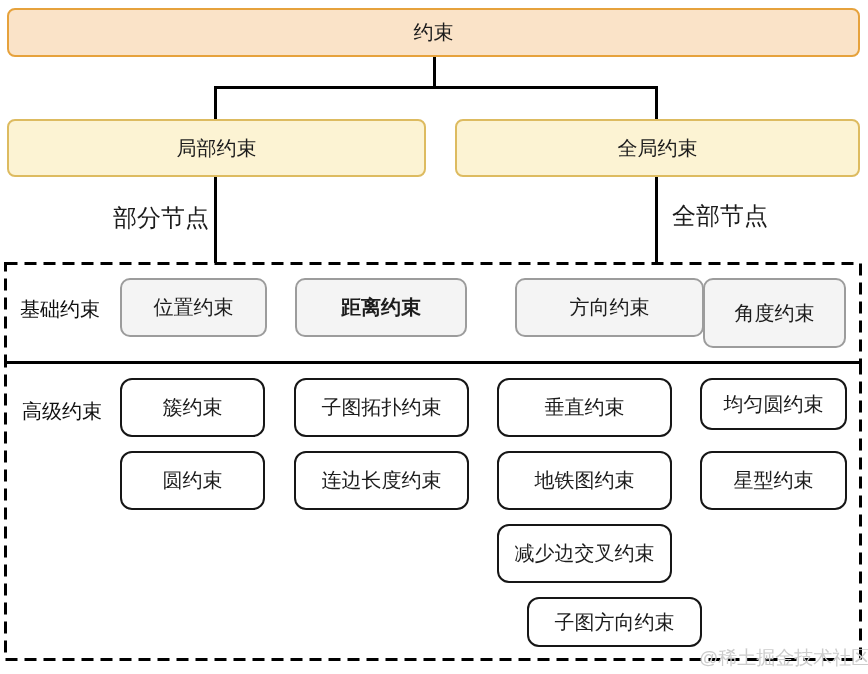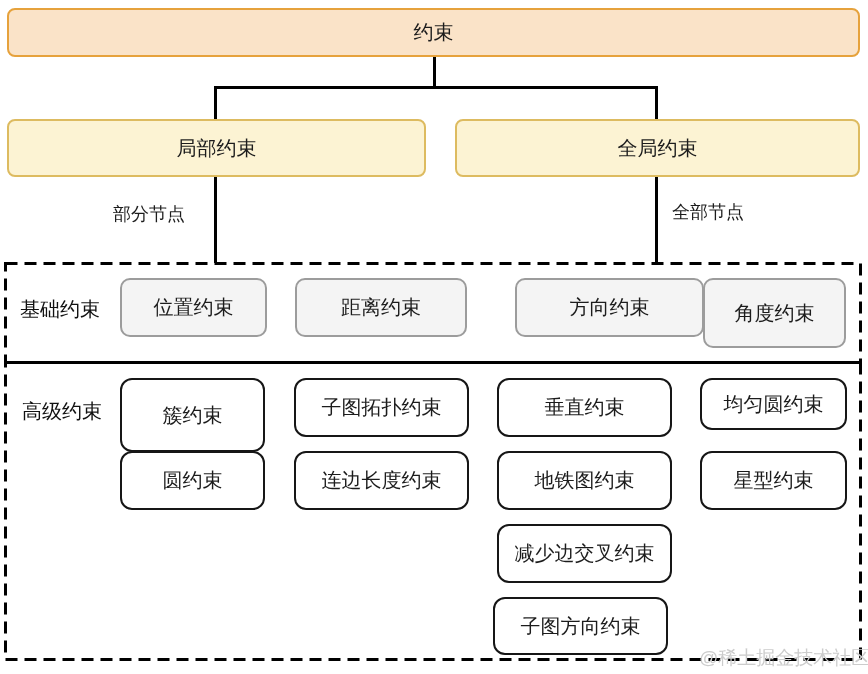--- a/index.html
+++ b/index.html
@@ -10,21 +10,21 @@
   .node {
     position:absolute; box-sizing:border-box;
     display:flex; align-items:center; justify-content:center;
     font-size:20px; color:#1c1c1c; white-space:nowrap;
   }
   .root-node   { background:#fae3c8; border:2px solid #e6a23c; border-radius:8px;text-align:right; }
   .branch-node { background:#fcf3d3; border:2px solid #ddbb60; border-radius:8px; }
   .gray-cell   { background:#f4f4f4; border:2px solid #9c9c9c; border-radius:10px; }
   .white-cell  { background:#ffffff; border:2px solid #161616; border-radius:12px; }
   .line { position:absolute; background:#000000; }
-  .edge-label  { position:absolute; font-size:18px; color:#1c1c1c; white-space:nowrap; }
+  .edge-label  { position:absolute; font-size:24px; color:#1c1c1c; white-space:nowrap; }
   .group-label { position:absolute; font-size:20px; color:#111111; white-space:nowrap; }
   .watermark   { position:absolute; font-size:19px; color:#cccccc; white-space:nowrap; }
   .dash-layer  { position:absolute; left:0; top:0; }
 </style>
 </head>
 <body>
 
 <div class="canvas">
 
   <div class="line" style="left:433px; top:57px;  width:3px;  height:31px;"></div>
@@ -42,35 +42,35 @@
   <div class="node root-node" style="left:7px; top:8px; width:853px; height:49px;">约束</div>
 
   <div class="node branch-node" style="left:7px; top:119px; width:419px; height:58px;">局部约束</div>
   <div class="node branch-node" style="left:455px; top:119px; width:405px; height:58px;">全局约束</div>
 
   <div class="edge-label" style="left:113px; top:202px;">部分节点</div>
   <div class="edge-label" style="left:672px; top:200px;">全部节点</div>
 
   <div class="group-label" style="left:20px; top:296px;">基础约束</div>
   <div class="node gray-cell" style="left:120px; top:278px; width:147px; height:59px;">位置约束</div>
-  <div class="node gray-cell" style="left:295px; top:278px; width:172px; height:59px;">距离约束</div>
+  <div class="node gray-cell" style="left:295px; top:278px; width:172px; height:59px;font-weight:bold;">距离约束</div>
   <div class="node gray-cell" style="left:515px; top:278px; width:189px; height:59px;">方向约束</div>
   <div class="node gray-cell" style="left:703px; top:278px; width:143px; height:70px;">角度约束</div>
 
   <div class="group-label" style="left:22px; top:398px;">高级约束</div>
 
-  <div class="node white-cell" style="left:120px; top:378px; width:145px; height:74px;">簇约束</div>
+  <div class="node white-cell" style="left:120px; top:378px; width:145px; height:59px;">簇约束</div>
   <div class="node white-cell" style="left:120px; top:451px; width:145px; height:59px;">圆约束</div>
 
   <div class="node white-cell" style="left:294px; top:378px; width:175px; height:59px;">子图拓扑约束</div>
   <div class="node white-cell" style="left:294px; top:451px; width:175px; height:59px;">连边长度约束</div>
 
   <div class="node white-cell" style="left:497px; top:378px; width:175px; height:59px;">垂直约束</div>
   <div class="node white-cell" style="left:497px; top:451px; width:175px; height:59px;">地铁图约束</div>
   <div class="node white-cell" style="left:497px; top:524px; width:175px; height:59px;">减少边交叉约束</div>
-  <div class="node white-cell" style="left:493px; top:597px; width:175px; height:58px;">子图方向约束</div>
+  <div class="node white-cell" style="left:527px; top:597px; width:175px; height:50px;">子图方向约束</div>
 
   <div class="node white-cell" style="left:700px; top:378px; width:147px; height:52px;">均匀圆约束</div>
   <div class="node white-cell" style="left:700px; top:451px; width:147px; height:59px;">星型约束</div>
 
   <div class="watermark" style="left:699px; top:645px;">@稀土掘金技术社区</div>
 
 </div>
 
 </body></html>

